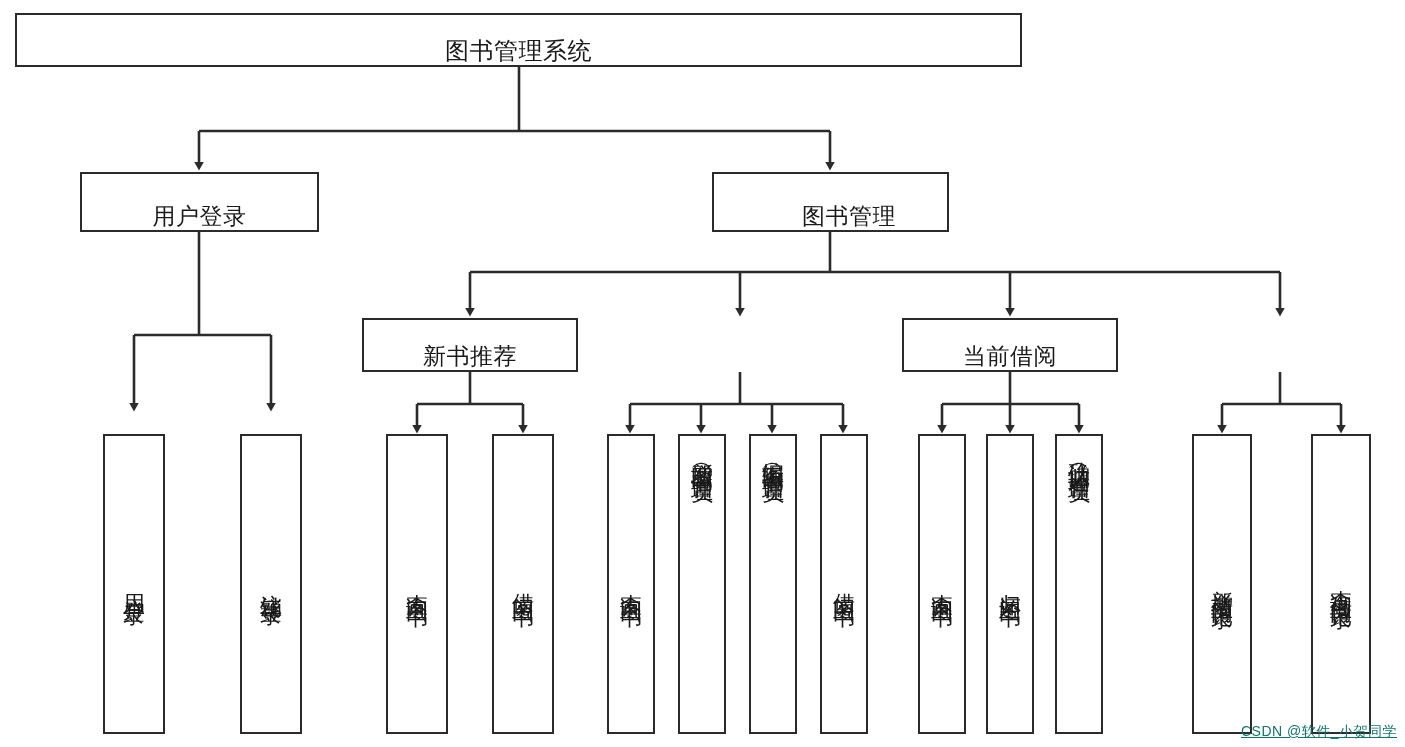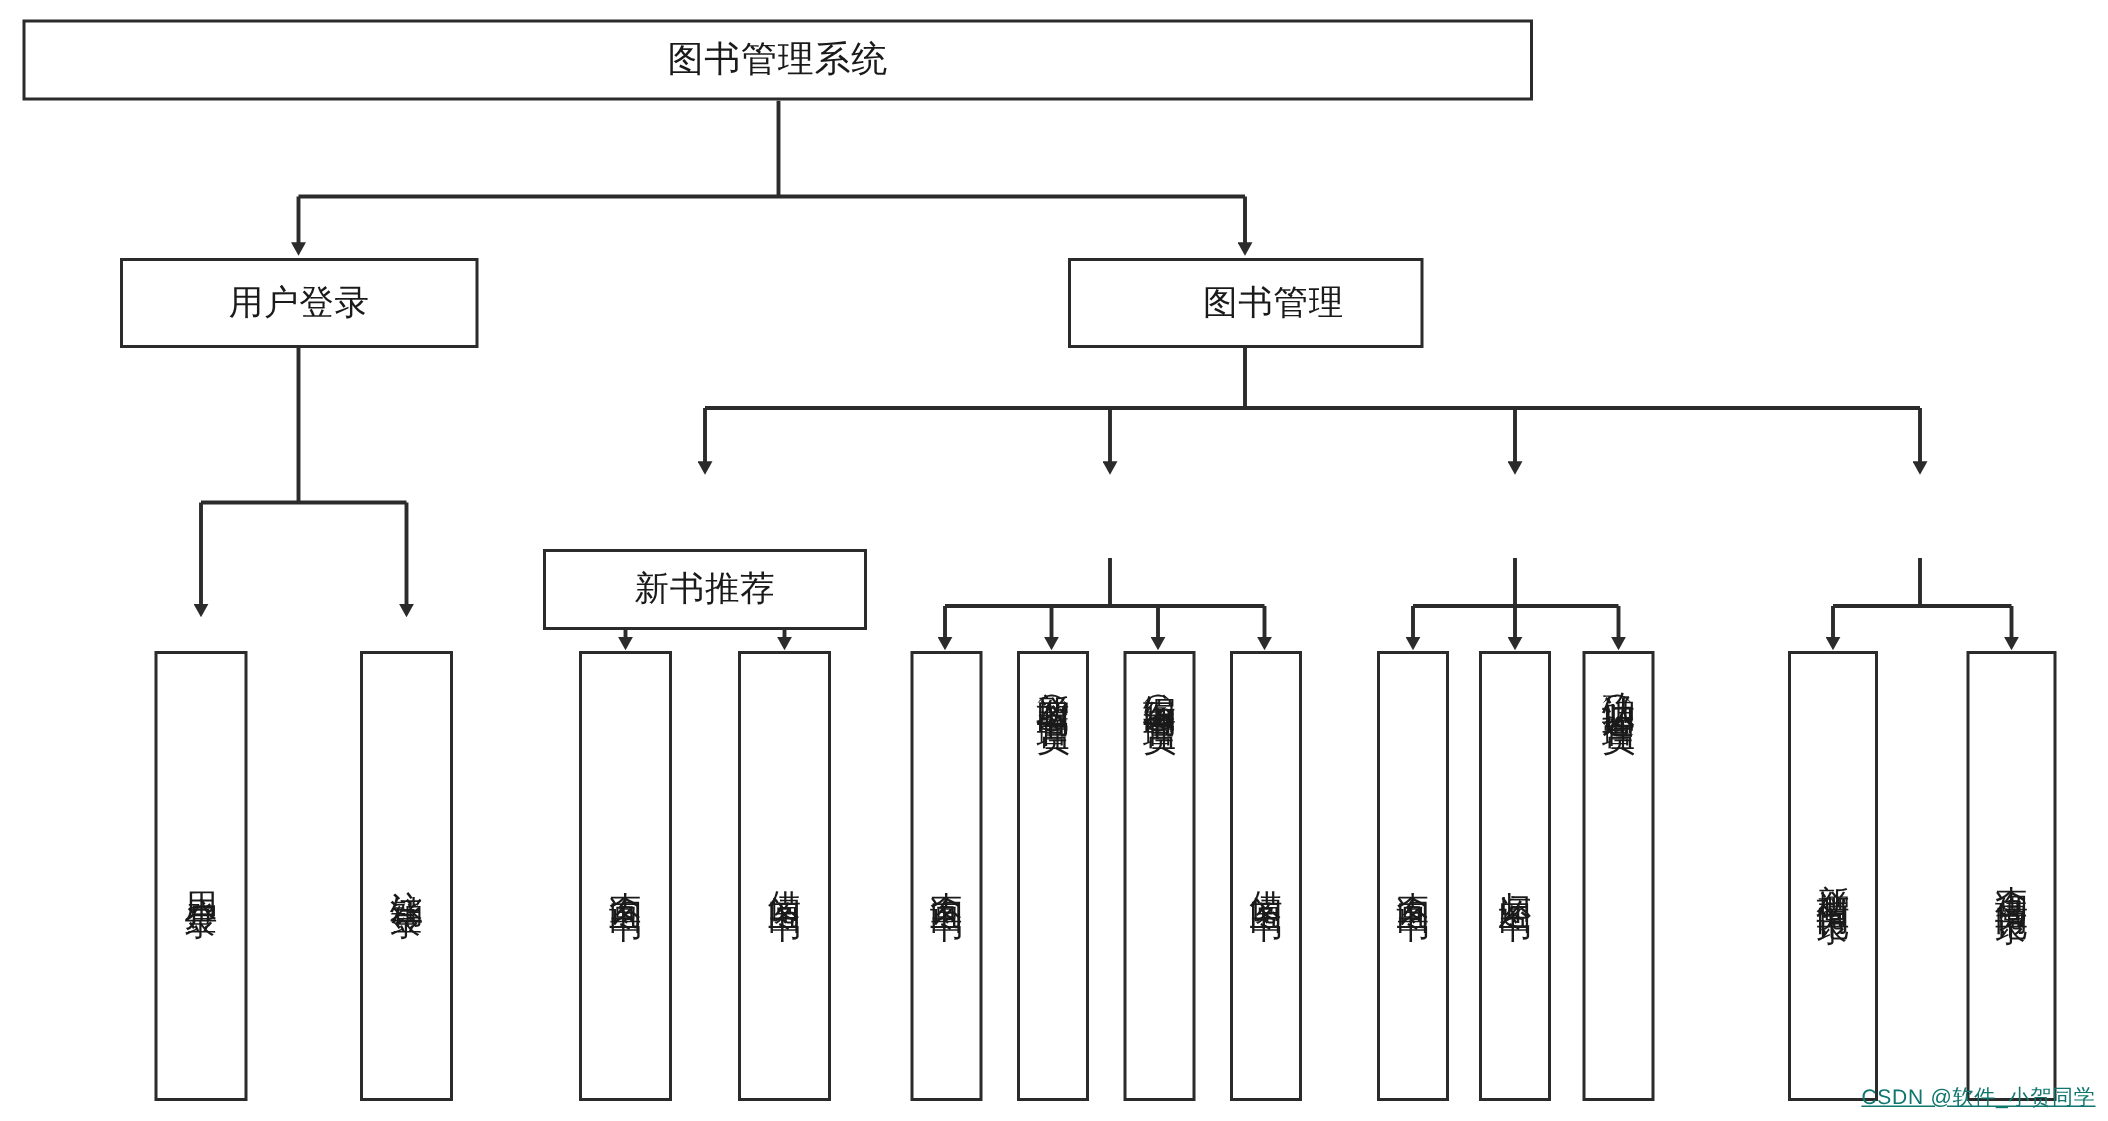--- a/index.html
+++ b/index.html
@@ -25,21 +25,21 @@
     width: 1405px;
     height: 747px;
     pointer-events: none;
   }
   .node {
     position: absolute;
     box-sizing: border-box;
     background: #ffffff;
     border: 2px solid #2b2b2b;
     display: flex;
-    align-items: center;
+    align-items: flex-end;
     justify-content: center;
     color: #1a1a1a;
   }
   .node-label {
     display: block;
     line-height: 1.12;
     letter-spacing: 0.5px;
     white-space: nowrap;
   }
   
@@ -143,25 +143,28 @@
   </div>
 
   <div class="node horizontal" style="left:80px; top:172px; width:239px; height:60px;">
     <span class="node-label">用户登录</span>
   </div>
 
   <div class="node horizontal" style="left:712px; top:172px; width:237px; height:60px;padding-left:37px;">
     <span class="node-label">图书管理</span>
   </div>
 
-  <div class="node horizontal" style="left:362px; top:318px; width:216px; height:54px;margin-top:48px;">
+  <div class="node horizontal" style="left:362px; top:318px; width:216px; height:54px;">
     <span class="node-label">新书推荐</span>
   </div>
 
 
+  <div class="node horizontal" style="left:902px; top:318px; width:216px; height:54px;">
+    <span class="node-label">当前借阅</span>
+  </div>
 
 
   <div class="node leaf center-text" style="left:103px; top:434px; width:62px; height:300px;">
     <span class="node-label">用户登录</span>
   </div>
 
   <div class="node leaf center-text" style="left:240px; top:434px; width:62px; height:300px;">
     <span class="node-label">注销登录</span>
   </div>
 

